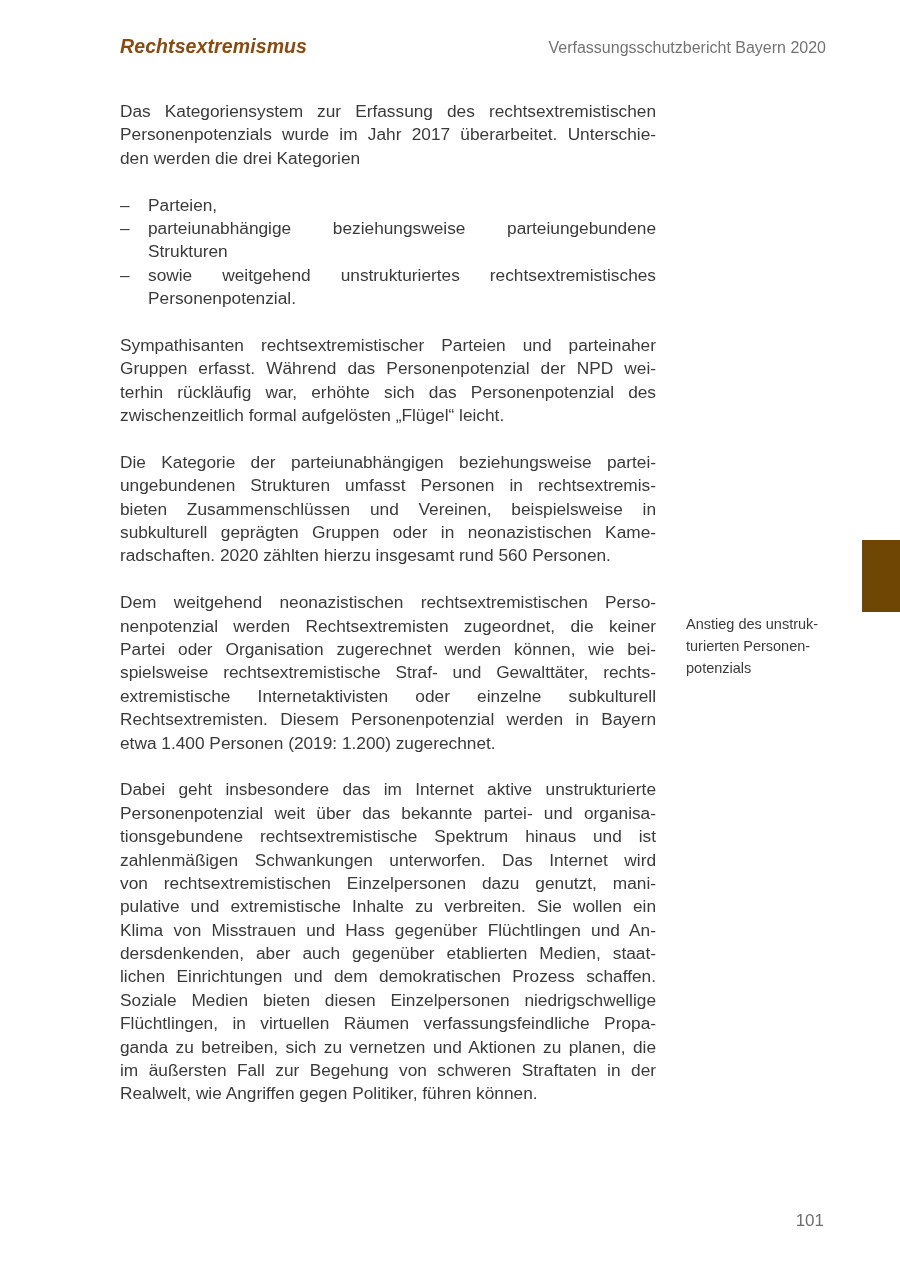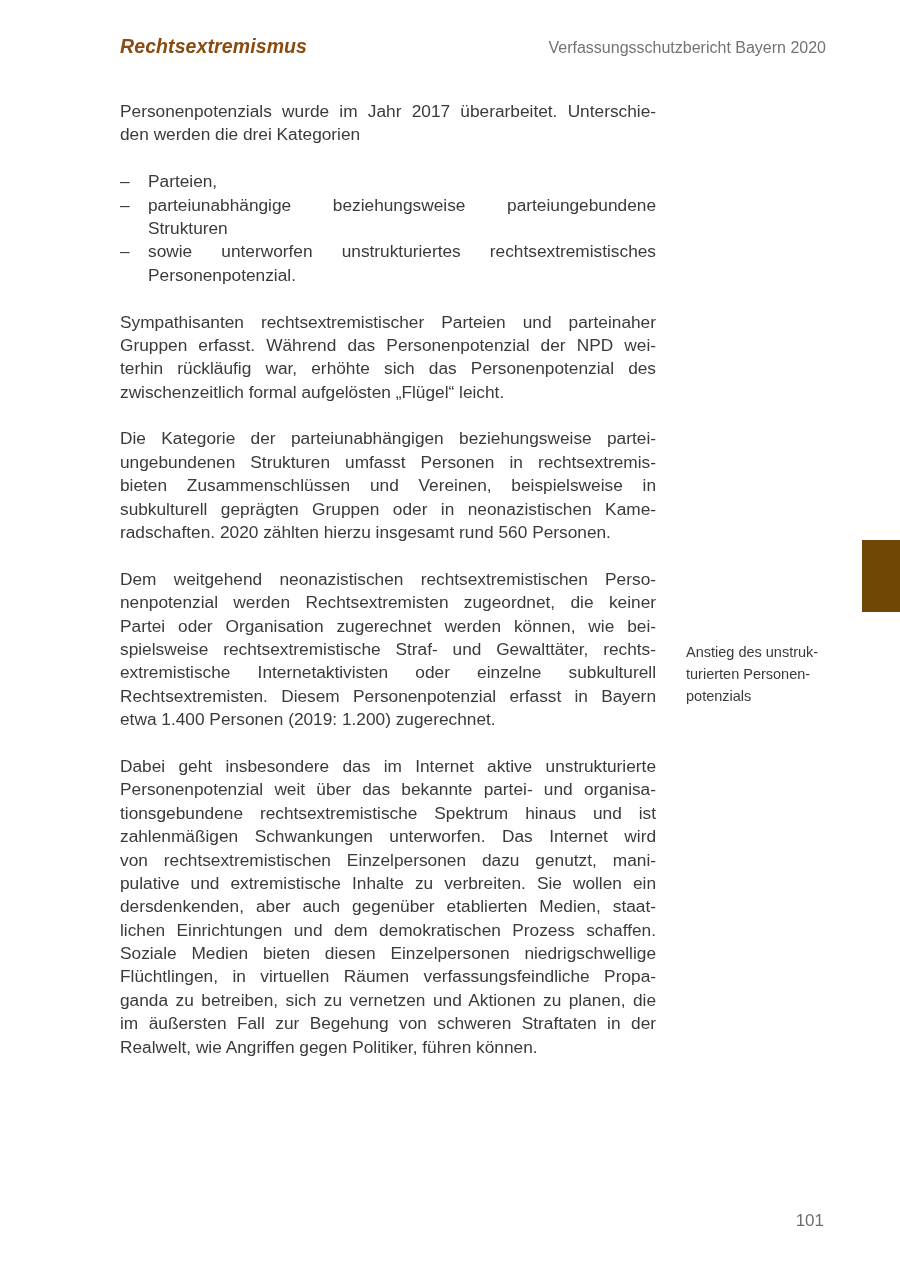--- a/index.html
+++ b/index.html
@@ -32,21 +32,21 @@
   .block { margin-bottom: 23.4px; }
   .ln { text-align: justify; text-align-last: justify; height: 23.4px; }
   .ln.last { text-align-last: left; }
 
   .list-item { position: relative; padding-left: 28px; }
   .bullet { position: absolute; left: 0; top: 0; }
 
   
   .note {
     position: absolute; left: 686px; top: 613px; width: 165px;
-    font-size: 14.5px; line-height: 22px; color: #3a3a3a; margin-top: 28px;
+    font-size: 14.5px; line-height: 22px; color: #3a3a3a;
   }
 
   
   .marker {
     position: absolute; left: 862px; top: 540px;
     width: 38px; height: 72px; background: #6f4604;
   }
 
   .page-num {
     position: absolute; right: 76px; top: 1211px;
@@ -57,37 +57,38 @@
 <body>
 
 <div class="page">
 
   <div class="section-title">Rechtsextremismus</div>
   <div class="report-title">Verfassungsschutzbericht Bayern 2020</div>
 
   <div class="col">
 
     <div class="block">
+      <div class="ln">Das Kategoriensystem zur Erfassung des rechtsextremistischen</div>
       <div class="ln">Personenpotenzials wurde im Jahr 2017 überarbeitet. Unterschie-</div>
       <div class="ln last">den werden die drei Kategorien</div>
     </div>
 
     <div class="block">
       <div class="list-item">
         <span class="bullet">–</span>
         <div class="ln last">Parteien,</div>
       </div>
       <div class="list-item">
         <span class="bullet">–</span>
         <div class="ln">parteiunabhängige beziehungsweise parteiungebundene</div>
         <div class="ln last">Strukturen</div>
       </div>
       <div class="list-item">
         <span class="bullet">–</span>
-        <div class="ln">sowie unterworfen unstrukturiertes rechtsextremistisches</div>
+        <div class="ln">sowie weitgehend unstrukturiertes rechtsextremistisches</div>
         <div class="ln last">Personenpotenzial.</div>
       </div>
     </div>
 
     <div class="block">
       <div class="ln">Sympathisanten rechtsextremistischer Parteien und parteinaher</div>
       <div class="ln">Gruppen erfasst. Während das Personenpotenzial der NPD wei-</div>
       <div class="ln">terhin rückläufig war, erhöhte sich das Personenpotenzial des</div>
       <div class="ln last">zwischenzeitlich formal aufgelösten „Flügel“ leicht.</div>
     </div>
@@ -99,31 +100,32 @@
       <div class="ln">subkulturell geprägten Gruppen oder in neonazistischen Kame-</div>
       <div class="ln last">radschaften. 2020 zählten hierzu insgesamt rund 560 Personen.</div>
     </div>
 
     <div class="block">
       <div class="ln">Dem weitgehend neonazistischen rechtsextremistischen Perso-</div>
       <div class="ln">nenpotenzial werden Rechtsextremisten zugeordnet, die keiner</div>
       <div class="ln">Partei oder Organisation zugerechnet werden können, wie bei-</div>
       <div class="ln">spielsweise rechtsextremistische Straf- und Gewalttäter, rechts-</div>
       <div class="ln">extremistische Internetaktivisten oder einzelne subkulturell</div>
-      <div class="ln">Rechtsextremisten. Diesem Personenpotenzial erfasst in Bayern</div>
+      <div class="ln">Rechtsextremisten. Diesem Personenpotenzial werden in Bayern</div>
       <div class="ln last">etwa 1.400 Personen (2019: 1.200) zugerechnet.</div>
     </div>
 
     <div class="block">
       <div class="ln">Dabei geht insbesondere das im Internet aktive unstrukturierte</div>
       <div class="ln">Personenpotenzial weit über das bekannte partei- und organisa-</div>
       <div class="ln">tionsgebundene rechtsextremistische Spektrum hinaus und ist</div>
       <div class="ln">zahlenmäßigen Schwankungen unterworfen. Das Internet wird</div>
       <div class="ln">von rechtsextremistischen Einzelpersonen dazu genutzt, mani-</div>
       <div class="ln">pulative und extremistische Inhalte zu verbreiten. Sie wollen ein</div>
+      <div class="ln">Klima von Misstrauen und Hass gegenüber Flüchtlingen und An-</div>
       <div class="ln">dersdenkenden, aber auch gegenüber etablierten Medien, staat-</div>
       <div class="ln">lichen Einrichtungen und dem demokratischen Prozess schaffen.</div>
       <div class="ln">Soziale Medien bieten diesen Einzelpersonen niedrigschwellige</div>
       <div class="ln">Flüchtlingen, in virtuellen Räumen verfassungsfeindliche Propa-</div>
       <div class="ln">ganda zu betreiben, sich zu vernetzen und Aktionen zu planen, die</div>
       <div class="ln">im äußersten Fall zur Begehung von schweren Straftaten in der</div>
       <div class="ln last">Realwelt, wie Angriffen gegen Politiker, führen können.</div>
     </div>
 
   </div>

